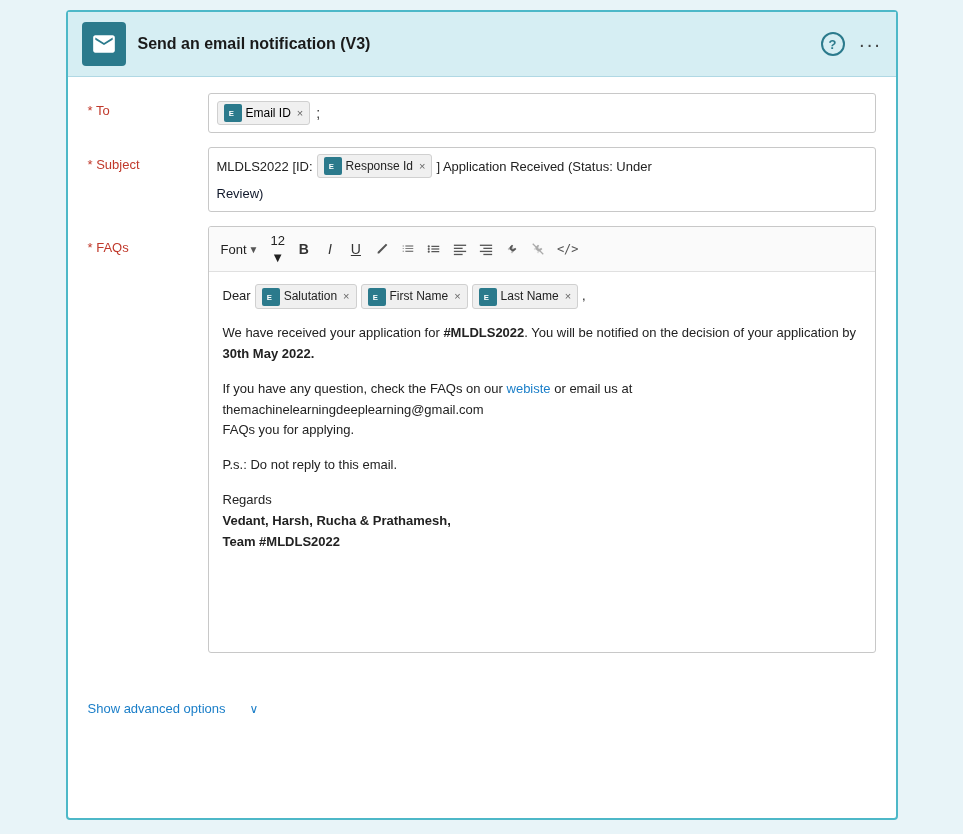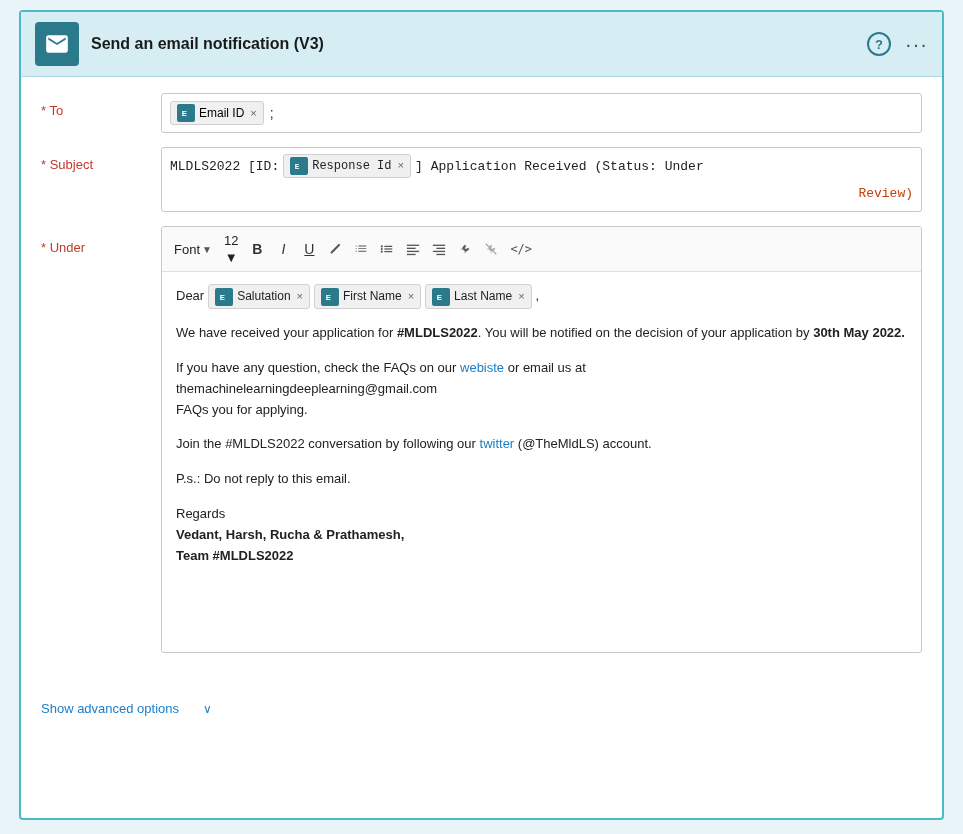--- a/index.html
+++ b/index.html
@@ -9,21 +9,21 @@
       display: flex;
       justify-content: center;
       align-items: flex-start;
       min-height: 834px;
       padding: 10px;
     }
     .card {
       background: #fff;
       border: 2px solid #4db8c8;
       border-radius: 4px;
-      width: 925px;
+      width: 832px;
       min-height: 810px;
       position: relative;
     }
     .card-header {
       background: #d6eef3;
       border-bottom: 1px solid #b0d8e4;
       display: flex;
       align-items: center;
       padding: 10px 14px;
       gap: 12px;
@@ -91,23 +91,22 @@
       border-radius: 3px;
       padding: 6px 8px;
       min-height: 40px;
       background: #fff;
       display: flex;
       align-items: center;
       flex-wrap: wrap;
       gap: 4px;
     }
     .form-field.multiline {
-      align-items: flex-end;
+      align-items: flex-start;
       flex-direction: column;
-      font-family: Liberation Mono, monospace;
     }
     .tag {
       display: inline-flex;
       align-items: center;
       background: #f0f0f0;
       border: 1px solid #d0d0d0;
       border-radius: 3px;
       padding: 2px 6px;
       font-size: 12px;
       gap: 4px;
@@ -137,21 +136,21 @@
       font-size: 13px;
       color: #222;
       display: flex;
       align-items: center;
       flex-wrap: wrap;
       gap: 4px;
       width: 100%;
     }
     .subject-extra {
       font-size: 13px;
-      color: #c2410c;
+      color: #0f172a;
       padding: 4px 0;
     }
     
     .body-editor {
       border: 1px solid #c8c8c8;
       border-radius: 3px;
       flex: 1;
       overflow: hidden;
     }
     .toolbar {
@@ -296,21 +295,21 @@
             <span>Response Id</span>
             <span class="tag-close">×</span>
           </div>
           <span>] Application Received (Status: Under</span>
         </div>
         <div class="subject-extra">Review)</div>
       </div>
     </div>
 
     <div class="form-row body-row">
-      <div class="form-label body-label">* Under</div>
+      <div class="form-label body-label">* FAQs</div>
       <div class="body-editor">
 
         <div class="toolbar">
           <div class="toolbar-font">
             <span>Font</span>
             <span class="arrow">▼</span>
           </div>
           <div class="toolbar-size">
             <span>12</span>
             <span class="arrow">▼</span>
@@ -410,23 +409,20 @@
           <div class="editor-para">
             <span>We have received your application for </span><span class="text-bold">#MLDLS2022</span><span>. You will be notified on the decision of your application by </span><span class="text-bold">30th May 2022.</span>
           </div>
 
           <div class="editor-para">
             <span>If you have any question, check the FAQs on our </span><a class="link-text" href="#">webiste</a><span> or email us at</span><br>
             <span>themachinelearningdeeplearning@gmail.com</span><br>
             <span>FAQs you for applying.</span>
           </div>
 
-          <div class="editor-para">
-            <span>Join the #MLDLS2022 conversation by following our </span><a class="link-text" href="#">twitter</a><span> (@TheMldLS) account.</span>
-          </div>
 
           <div class="editor-para">
             <span>P.s.: Do not reply to this email.</span>
           </div>
 
           <div class="editor-para">
             <div>Regards</div>
             <div class="text-bold">Vedant, Harsh, Rucha &amp; Prathamesh,</div>
             <div class="text-bold">Team #MLDLS2022</div>
           </div>

